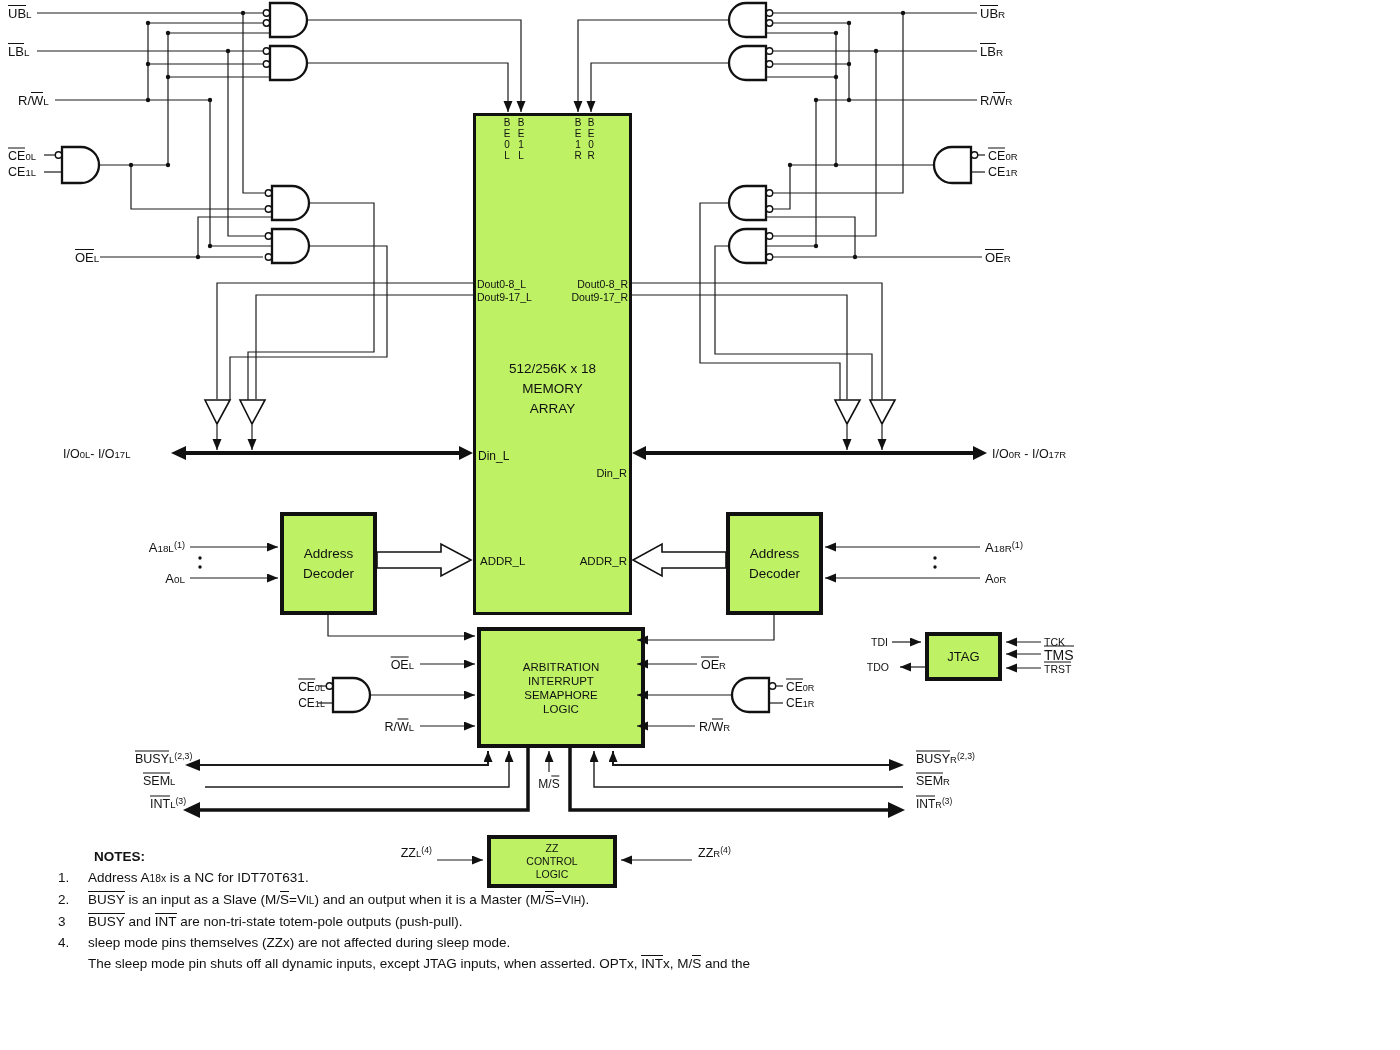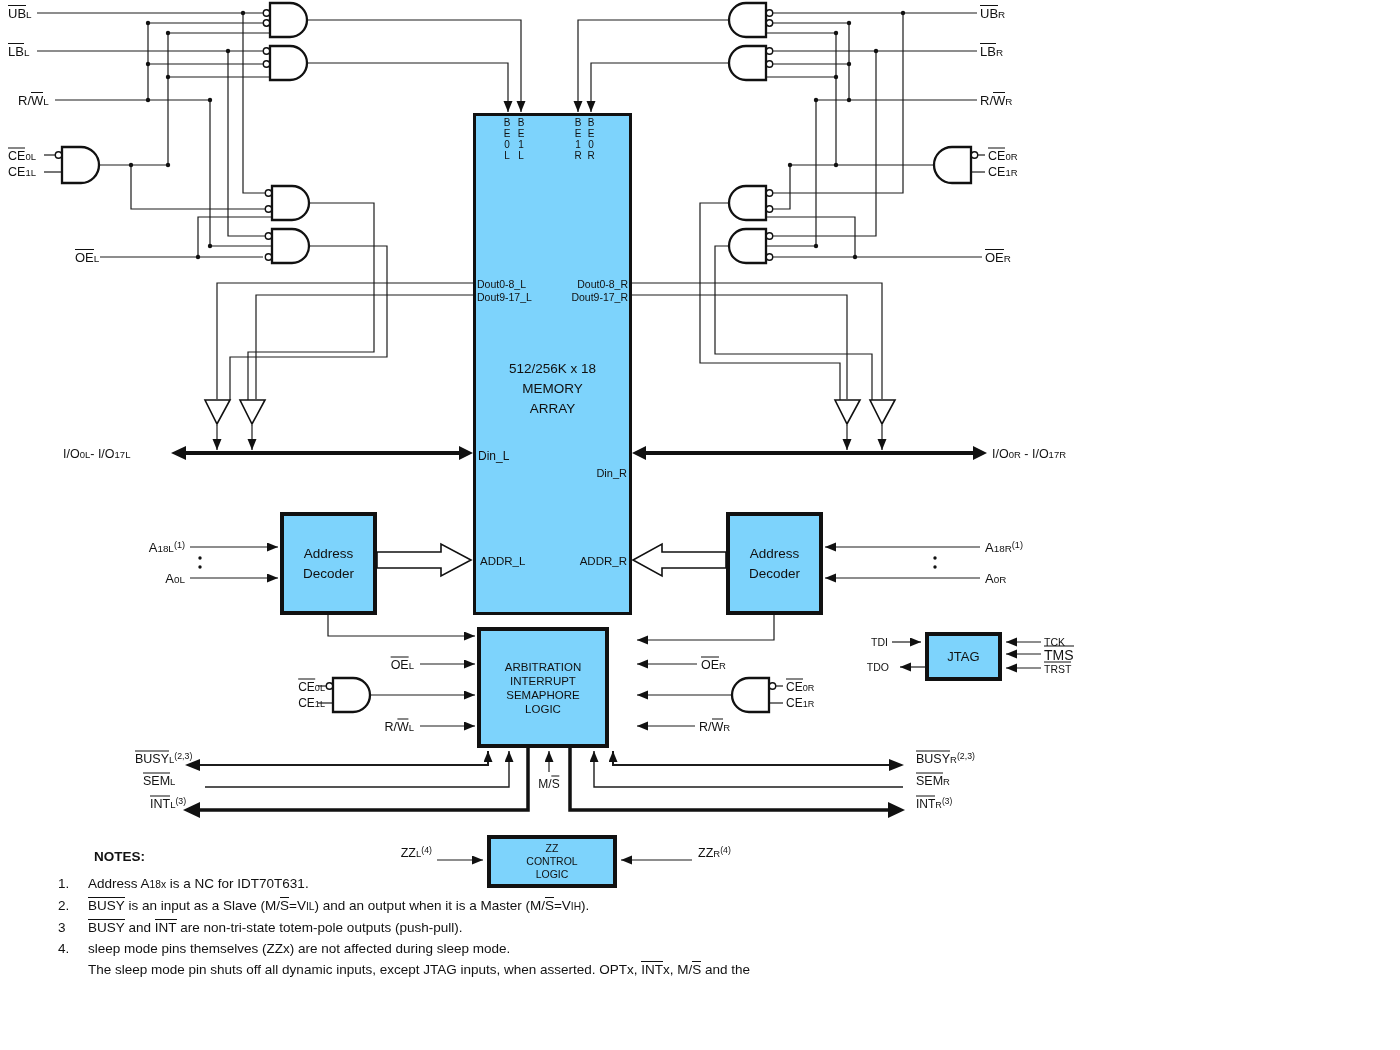--- a/index.html
+++ b/index.html
@@ -1,37 +1,37 @@
 <!DOCTYPE html>
 <html><head>
 <meta charset="utf-8">
 <style>
   html,body{margin:0;padding:0;background:#fff;}
   #stage{position:relative;width:1400px;height:1050px;background:#fff;overflow:hidden;
          font-family:"Liberation Sans",sans-serif;color:#111;}
   #wires{position:absolute;left:0;top:0;z-index:2;}
-  .blk{position:absolute;background:#7dd3fc;border:3px solid #111;box-sizing:border-box;z-index:1;}
+  .blk{position:absolute;background:#bef264;border:3px solid #111;box-sizing:border-box;z-index:1;}
   .blk-thick{border-width:4px;}
   .ctr{display:flex;flex-direction:column;align-items:center;justify-content:center;height:100%;text-align:center;}
   #mem-text{position:absolute;left:0;right:0;top:243px;text-align:center;font-size:13.5px;line-height:20px;}
   #dec-l .ctr,#dec-r .ctr{font-size:13.5px;line-height:20px;}
   #arb .ctr{font-size:11.5px;line-height:14px;}
   #jtag .ctr{font-size:13px;}
   #zz .ctr{font-size:10.5px;line-height:13px;}
   #labels{position:absolute;left:0;top:0;width:100%;height:100%;z-index:3;pointer-events:none;}
   .lbl{position:absolute;font-size:12.5px;white-space:nowrap;}
   .al{transform:translate(0,-50%);}
   .ar{transform:translate(-100%,-50%);}
   .ac{transform:translate(-50%,-50%);}
   .lstack{transform:translate(-50%,0);text-align:center;line-height:11px;}
   .ov{display:inline-block;border-top:1.3px solid #111;padding-top:1px;line-height:1.03;}
   .sm{font-size:76%;}
   .sp{font-size:70%;position:relative;top:-4px;}
   #notes{position:absolute;left:58px;top:849px;width:830px;font-size:13.5px;z-index:3;}
-  #notes-heading{font-weight:bold;margin-bottom:9px;padding-left:36px;}
+  #notes-heading{font-weight:bold;margin-bottom:3px;padding-left:36px;}
   .note-item{display:flex;line-height:21px;}
   .note-num{width:30px;flex:none;}
   .note-body{flex:1;}
 </style>
 </head>
 <body>
 
 <div id="stage">
 
   <div class="blk" id="mem" style="left:473px;top:113px;width:159px;height:502px;">
@@ -46,21 +46,21 @@
         <span>Address</span>
         <span>Decoder</span>
       </div>
   </div>
   <div class="blk blk-thick" id="dec-r" style="left:726px;top:512px;width:97px;height:103px;">
     <div class="ctr">
         <span>Address</span>
         <span>Decoder</span>
       </div>
   </div>
-  <div class="blk blk-thick" id="arb" style="left:477px;top:627px;width:132px;height:121px;">
+  <div class="blk blk-thick" id="arb" style="left:477px;top:627px;width:168px;height:121px;">
     <div class="ctr">
       <span>ARBITRATION</span>
       <span>INTERRUPT</span>
       <span>SEMAPHORE</span>
       <span>LOGIC</span>
     </div>
   </div>
   <div class="blk blk-thick" id="jtag" style="left:925px;top:632px;width:77px;height:49px;">
     <div class="ctr">
         <span>JTAG</span>

